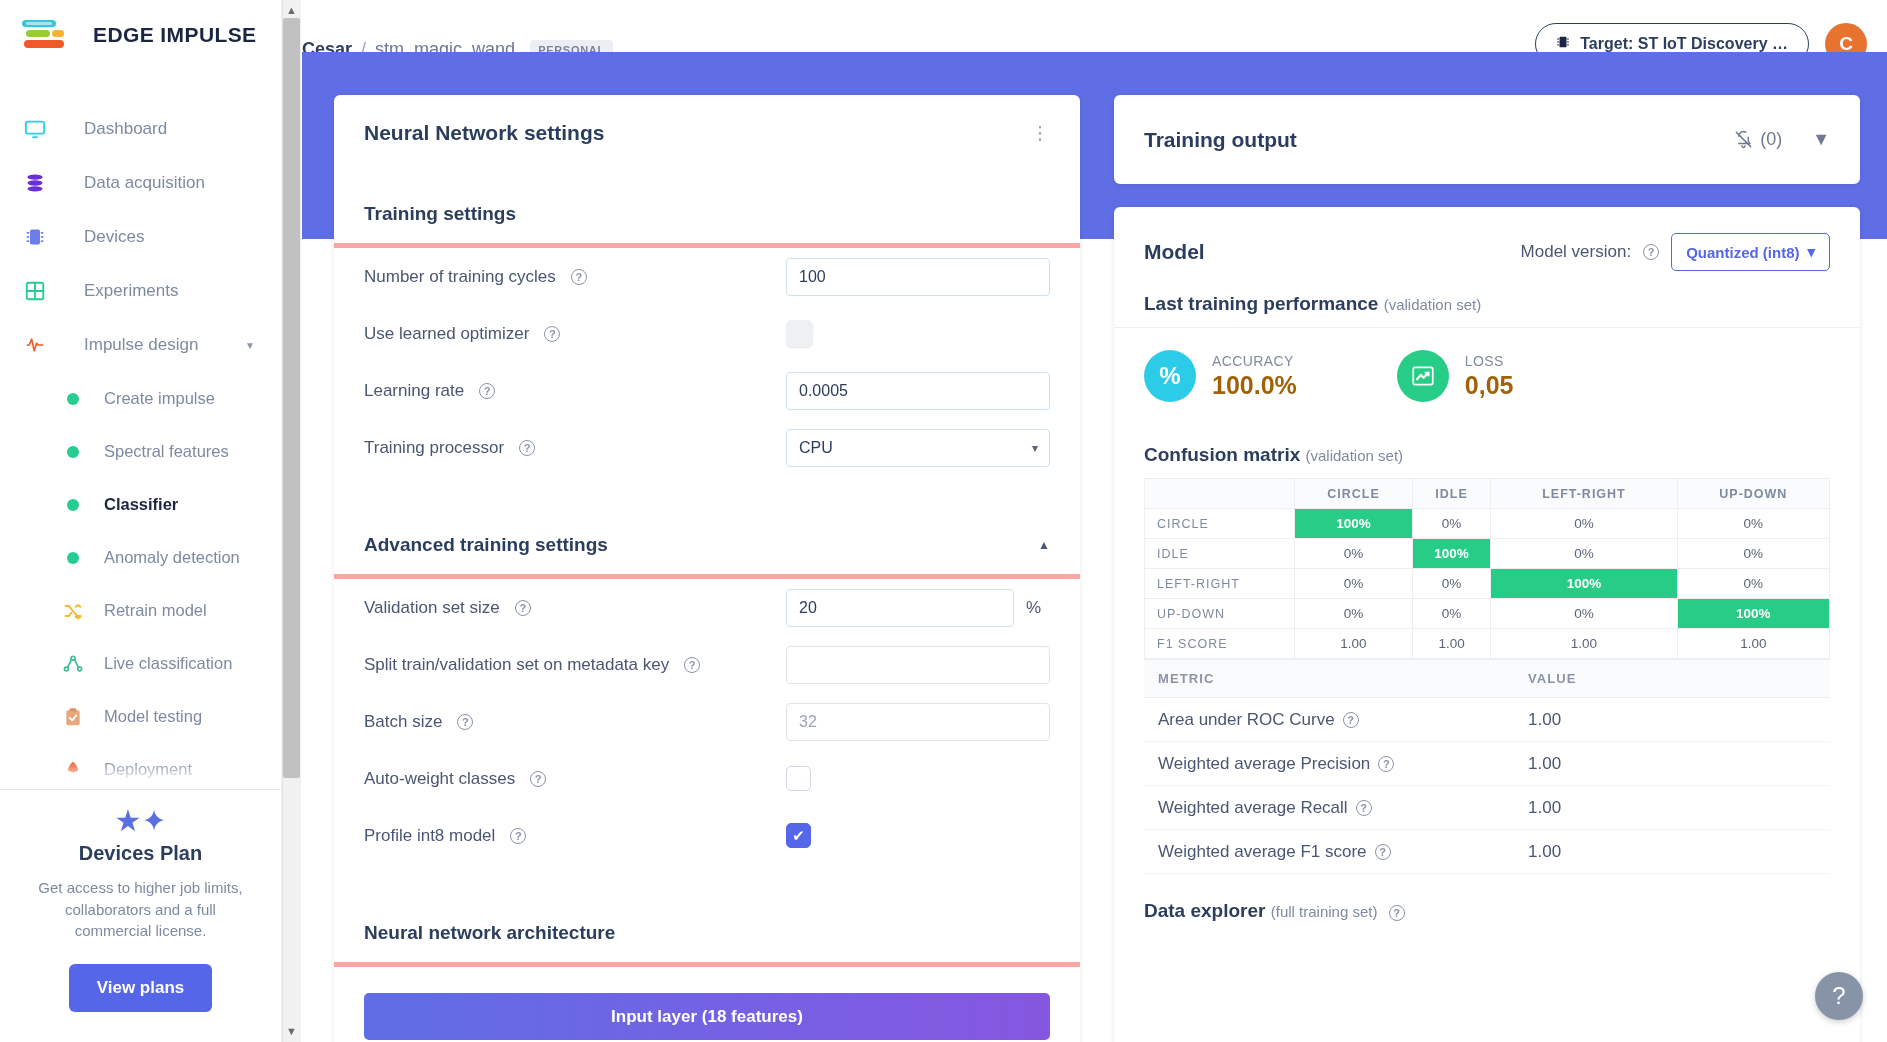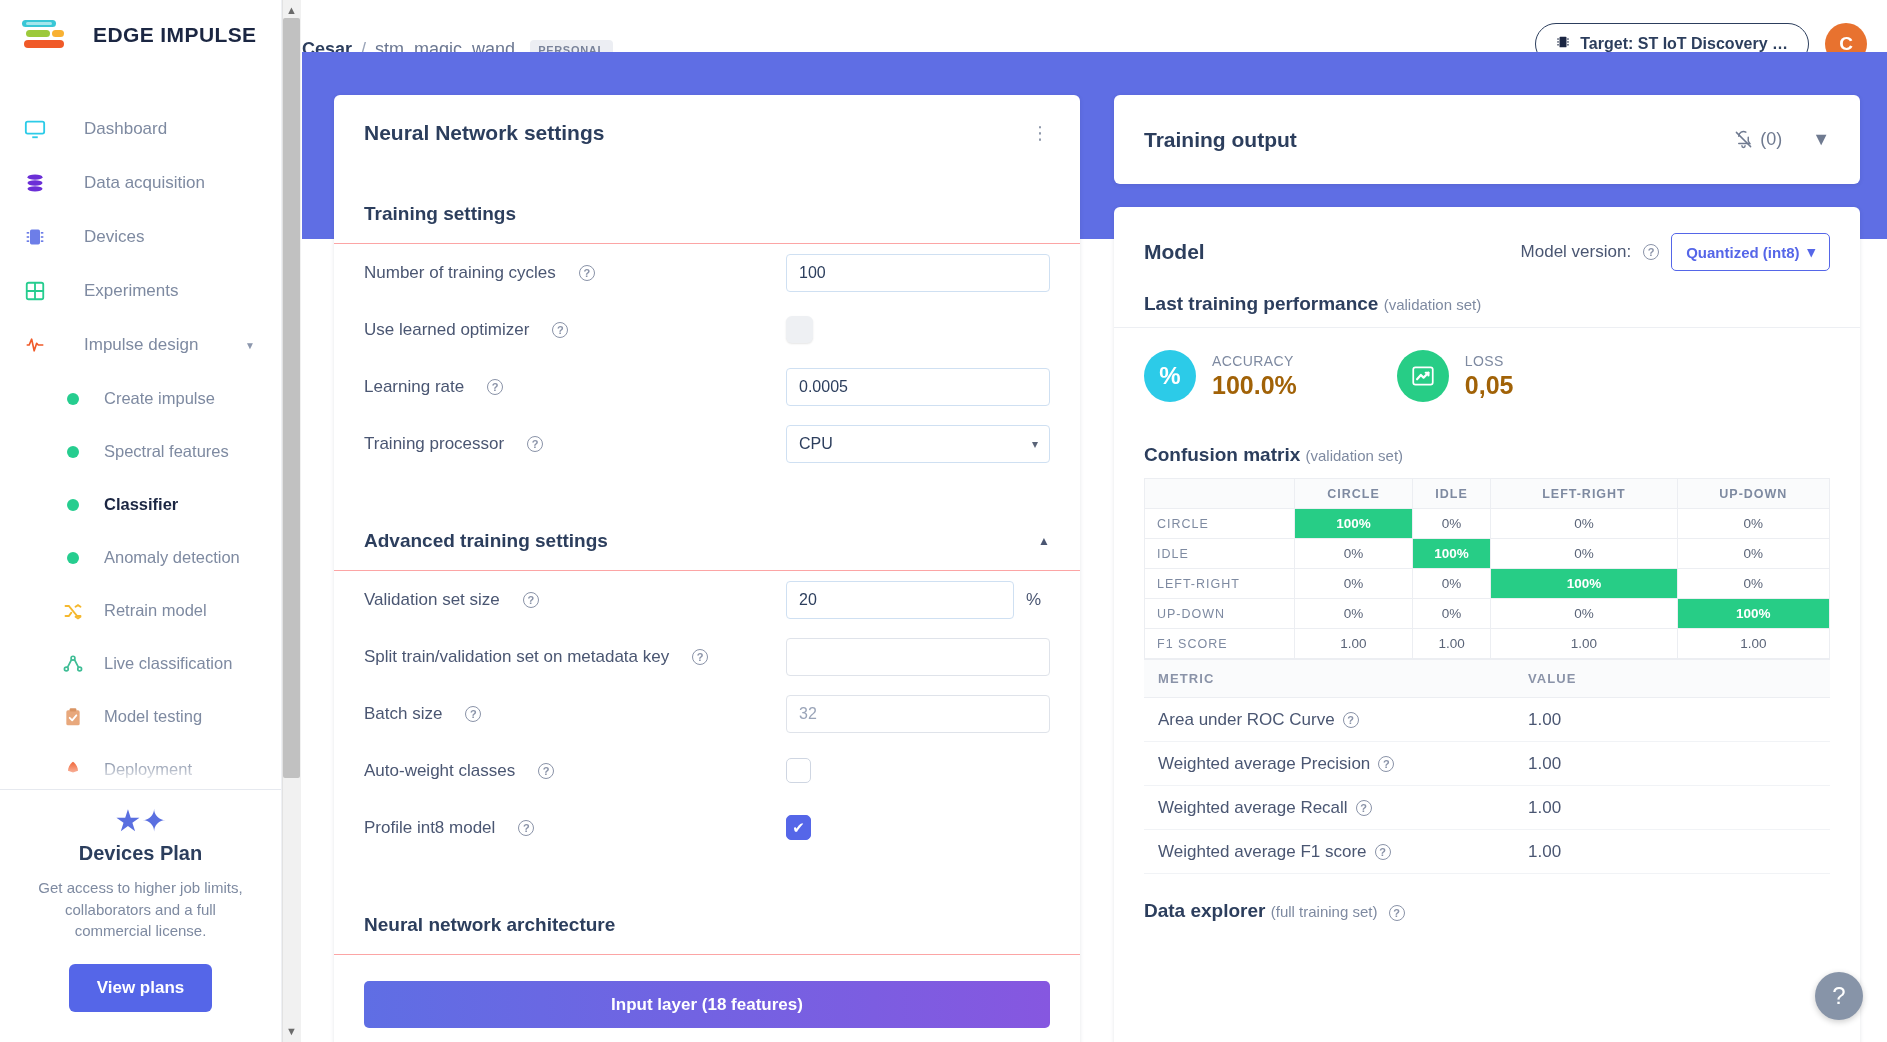--- a/index.html
+++ b/index.html
@@ -104,25 +104,25 @@
   .card {
     position:absolute; background:#fff; border-radius:6px;
     box-shadow: 0 1px 4px rgba(30,40,70,.12);
   }
   #nn-card { left: 32px; top: 43px; width: 746px; height: 1000px; overflow:hidden; }
   .card-title { font-size:21px; font-weight:700; color:#2c3e5d; }
   .card-head { display:flex; align-items:center; justify-content:space-between; padding: 26px 30px 0; }
   .kebab { color:#8892a6; font-size:18px; letter-spacing:1px; cursor:pointer; line-height:.6;}
   .section-head {
     padding: 20px 30px 18px; font-size:19px; font-weight:700; color:#2c3e5d;
-    border-bottom:1px solid #fca5a5; display:flex; align-items:center; justify-content:space-between;
+    border-bottom:5px solid #fca5a5; display:flex; align-items:center; justify-content:space-between;
   }
   .sec-gap { height: 38px; }
   .field-row { display:flex; align-items:center; padding: 0 30px; height: 57px; }
-  .field-label { flex: 1 1 auto; font-size:17px; color:#4a5672; display:flex; align-items:center; gap:23px;}
+  .field-label { flex: 1 1 auto; font-size:17px; color:#4a5672; display:flex; align-items:center; gap:15px;}
   .qm {
     width:16px; height:16px; border-radius:50%; border:1.4px solid #8a93a8; color:#8a93a8;
     font-size:11px; display:inline-flex; align-items:center; justify-content:center; cursor:pointer;
     font-weight:700;
   }
   .field-ctl { flex: 0 0 264px; display:flex; align-items:center; gap:12px; }
   .txtinput {
     width:264px; height:38px; border:1px solid #cfe0f2; border-radius:4px; background:#fff;
     padding: 0 12px; font-size:16px; color:#2c3e5d; font-family:inherit; outline:none;
   }

